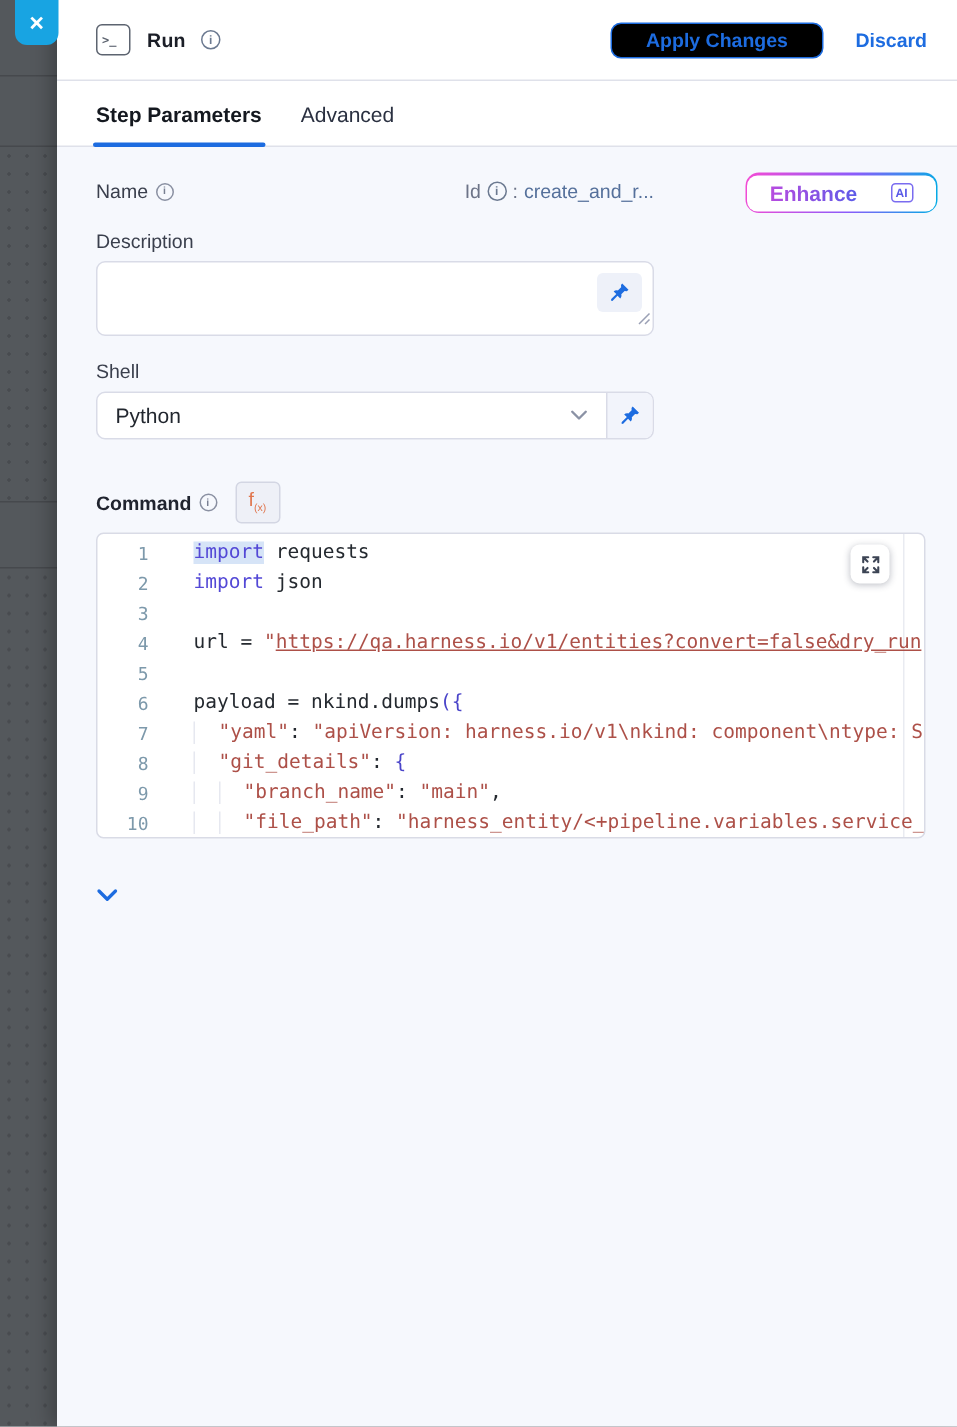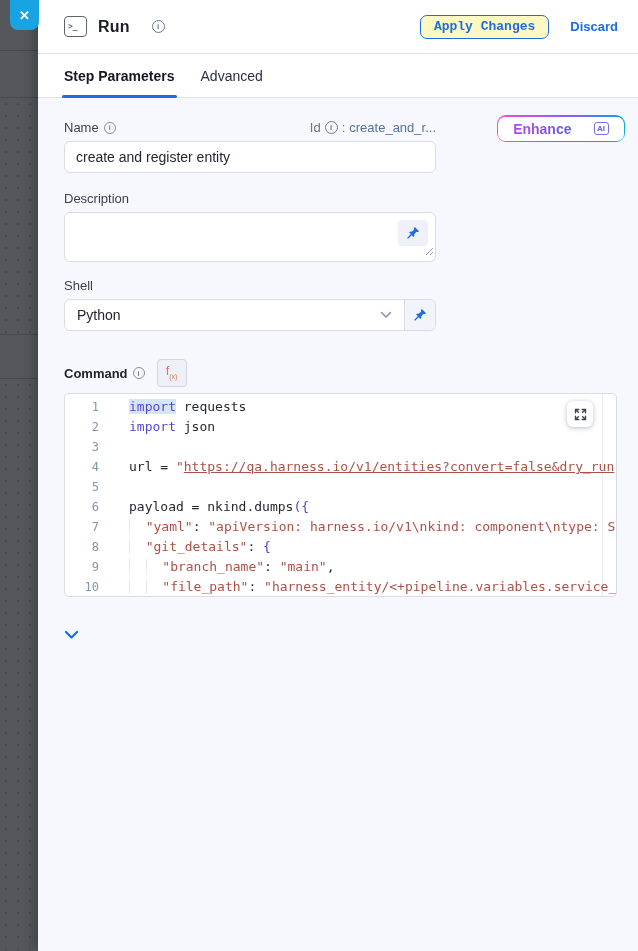--- a/index.html
+++ b/index.html
@@ -20,28 +20,28 @@
 
   
   .drawer { position:absolute; left:38px; top:0; right:0; bottom:0; background:#fff;
     display:flex; flex-direction:column; box-shadow:-4px 0 12px rgba(0,0,0,.25); }
 
   .hdr { height:54px; display:flex; align-items:center; padding:0 20px 0 26px;
     border-bottom:1px solid #dfe1ea; flex:0 0 auto; }
   .step-icon { width:23px; height:21px; border:1.5px solid #5d6470; border-radius:4px;
     display:flex; align-items:center; justify-content:flex-start; padding-left:3px;
     font-family:"DejaVu Sans Mono", monospace; font-size:8px; font-weight:bold; color:#5d6470; margin-right:11px; }
-  .title { font-size:16px; font-weight:bold; color:#1b1e27; margin-right:22px; letter-spacing:.2px; }
+  .title { font-size:13px; font-weight:bold; color:#1b1e27; margin-right:10px; letter-spacing:.2px; }
   .info { width:13px; height:13px; border:1.2px solid #6b7990; border-radius:50%; color:#6b7990;
     display:inline-flex; align-items:center; justify-content:center; font-size:8px; font-weight:bold;
     flex:0 0 auto; }
   .spacer { flex:1; }
-  .btn-outline { height:24px; padding:0 13px; border:1.5px solid #1d6ce0; border-radius:7px;
-    background:#fef9c3; color:#1d6ce0; font-size:13px; font-weight:bold; display:inline-flex;
-    align-items:center; gap:6px; cursor:pointer; font-family:Liberation Mono, monospace; }
+  .btn-outline { height:24px; padding:0 23px; border:1.5px solid #1d6ce0; border-radius:7px;
+    background:#000000; color:#1d6ce0; font-size:13px; font-weight:bold; display:inline-flex;
+    align-items:center; gap:6px; cursor:pointer; font-family:Liberation Sans, sans-serif; }
   .discard { margin-left:21px; color:#1d6ce0; font-size:13px; font-weight:bold; cursor:pointer; background:none; border:none; font-family:inherit; }
 
   .tabs { height:44px; display:flex; align-items:center; padding:0 15px 0 26px;
     border-bottom:1px solid #dfe1ea; flex:0 0 auto; }
   .tab { height:100%; display:flex; align-items:center; position:relative; font-size:14px;
     color:#2a3040; cursor:pointer; margin-right:26px;text-align:right; }
   .tab.active { font-weight:bold; color:#14181f; }
   .tab.active::after { content:""; position:absolute; left:-2px; right:-2px; bottom:-1px;
     height:3px; background:#1d6ce0; border-radius:3px; }
   .save-tpl { height:26px; border-radius:7px; border:1px solid #1d6ce0; }
@@ -159,21 +159,20 @@
         <span>Name</span>
         <span class="info">i</span>
       </span>
       <span class="id-wrap">
         <span>Id</span>
         <span class="info">i</span>
         <span>:</span>
         <span class="id-val">create_and_r...</span>
       </span>
     </div>
-    <input class="txt-input" type="text" value="create and register entity" style="">
 
     <div class="field-row section-gap">
       <span class="lbl">Description</span>
     </div>
     <div class="desc-box">
       <textarea value="" style=""></textarea>
       <button class="pin-btn">
         <svg width="14" height="14" viewBox="0 0 14 14">
           <path d="M8.8 1 13 5.2 11.9 6.1 10.4 6 8.2 8.2c.3 1 .05 2.1-.7 2.8L5.7 9.2 2.3 12.6l-1-.2.2-1L4.9 8 3.1 6.4c.7-.75 1.8-1 2.8-.7L8.1 3.5 8 2z" fill="#1d6ce0"></path>
         </svg>

